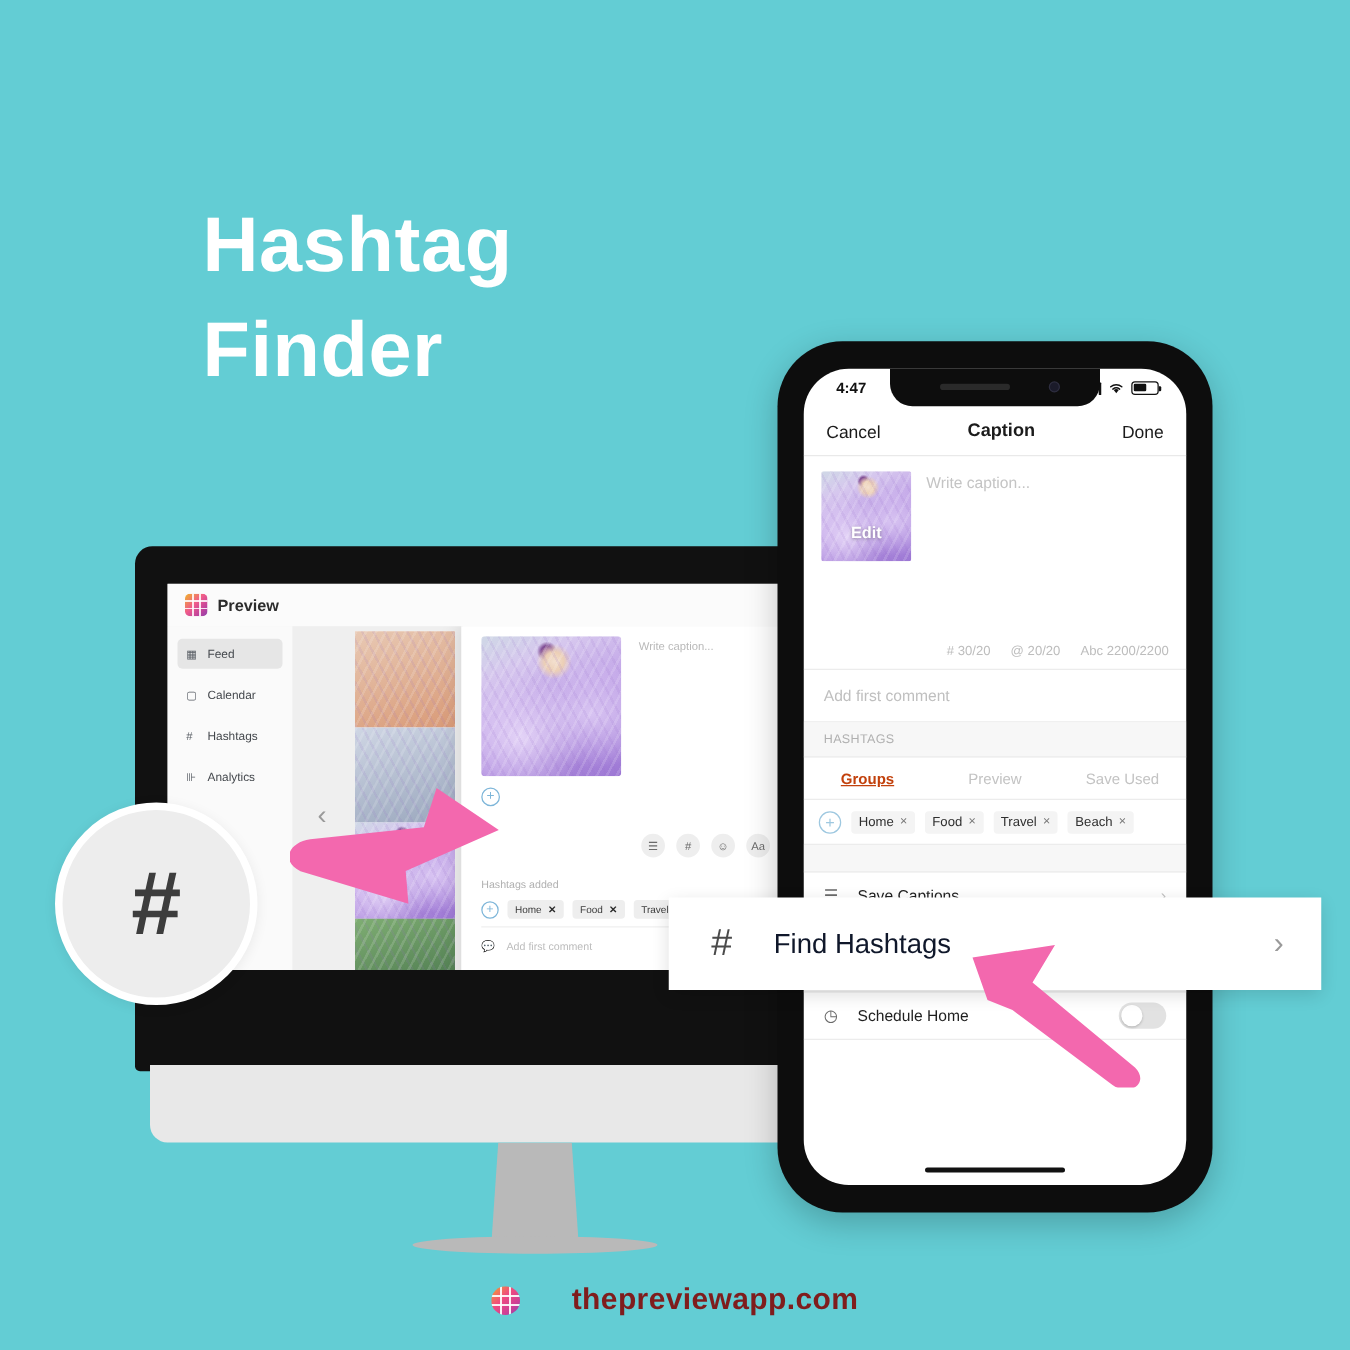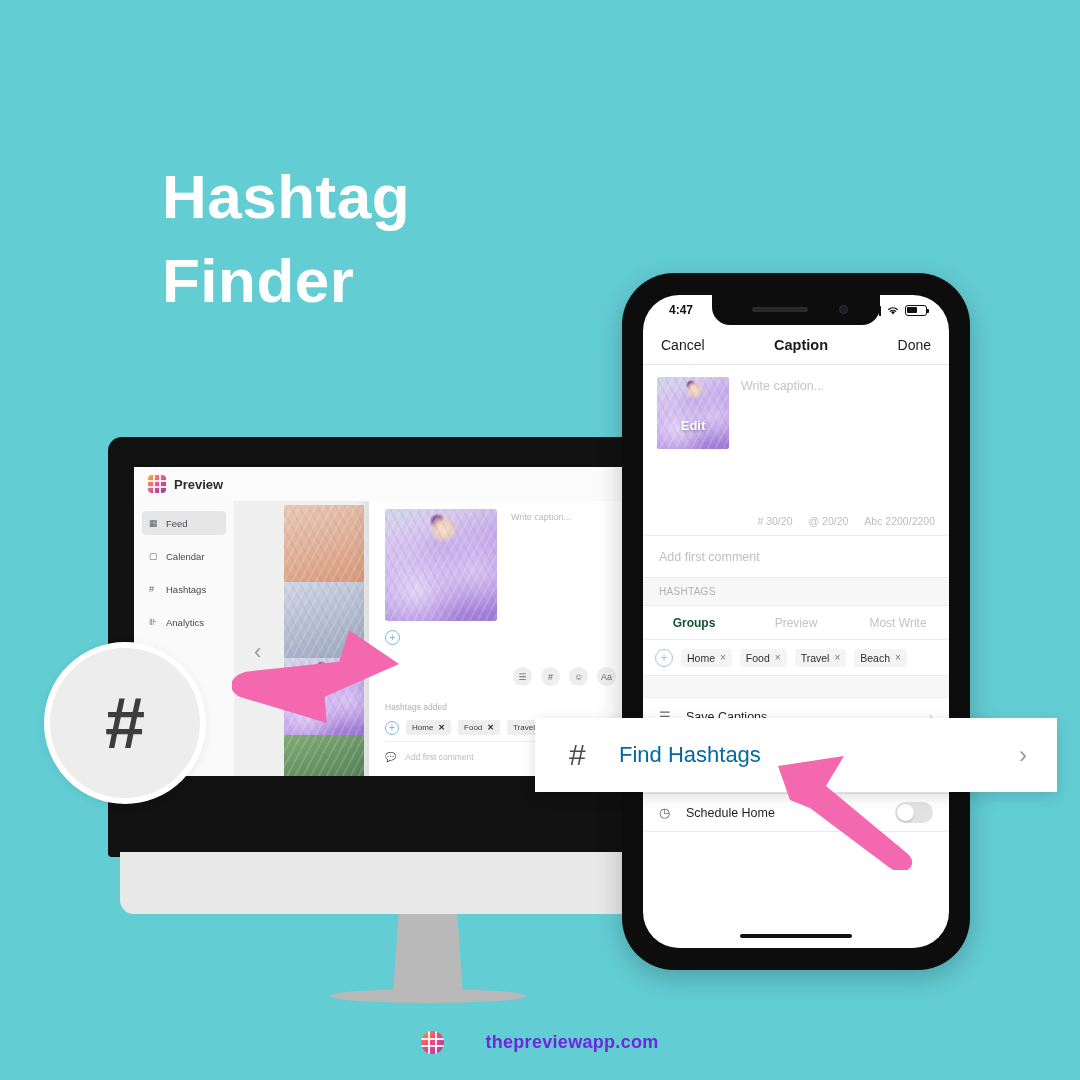--- a/index.html
+++ b/index.html
@@ -459,21 +459,21 @@
     border-bottom: 1px solid #ececec;
   }
   .ph-tab {
     flex: 1;
     display: flex;
     align-items: center;
     justify-content: center;
     font-size: 12px;
     color: #c3c3c3;
   }
-  .ph-tab.active { color: #14532d; font-weight: bold; }
+  .ph-tab.active { color: #c2410c; font-weight: bold; text-decoration: underline; }
   .ph-chips {
     height: 36px;
     display: flex;
     align-items: center;
     gap: 8px;
     padding: 0 12px;
     border-bottom: 1px solid #ececec;
   }
   .ph-chip-plus {
     width: 18px; height: 18px;
@@ -540,21 +540,21 @@
     padding: 0 30px 0 34px;
     box-shadow: 0 4px 14px rgba(0,0,0,.14);
     z-index: 40;
   }
   #callout .hash {
     font-size: 30px;
     color: #4a4a4a;
     width: 50px;
     font-weight: 400;
   }
-  #callout .label { font-size: 22px; color: #0369a1; }
+  #callout .label { font-size: 22px; color: #0f172a; }
   #callout .chev { margin-left: auto; font-size: 24px; color: #9a9a9a; }
 
   
   .arrow { position: absolute; z-index: 45; }
   #arrow-desktop { left: 232px; top: 626px; width: 175px; height: 105px; }
   #arrow-phone   { left: 770px; top: 750px; width: 160px; height: 120px; }
 
   
   #footer {
     position: absolute;
@@ -567,23 +567,23 @@
   }
   #footer .logo {
     width: 23px; height: 23px;
     border-radius: 50%;
     background:
       linear-gradient(90deg, transparent 30%, rgba(255,255,255,.9) 30%, rgba(255,255,255,.9) 37%, transparent 37%, transparent 63%, rgba(255,255,255,.9) 63%, rgba(255,255,255,.9) 70%, transparent 70%),
       linear-gradient(0deg, transparent 30%, rgba(255,255,255,.9) 30%, rgba(255,255,255,.9) 37%, transparent 37%, transparent 63%, rgba(255,255,255,.9) 63%, rgba(255,255,255,.9) 70%, transparent 70%),
       linear-gradient(135deg, #f4a62a 0%, #ef4a7f 42%, #cf3f96 72%, #8c43b0 100%);
   }
   #footer .txt {
-    font-size: 18px;
+    font-size: 24px;
     font-weight: bold;
-    color: #6d28d9;
+    color: #7f1d1d;
     letter-spacing: .3px;
     margin-left: 30px;
   }
 </style>
 </head>
 <body>
 
 <div id="headline">Hashtag
 Finder</div>
 
@@ -741,21 +741,21 @@
 
     <div class="ph-comment">
       <span>Add first comment</span>
     </div>
 
     <div class="ph-section-hd">HASHTAGS</div>
 
     <div class="ph-tabs">
       <div class="ph-tab active">Groups</div>
       <div class="ph-tab">Preview</div>
-      <div class="ph-tab">Most Write</div>
+      <div class="ph-tab">Save Used</div>
     </div>
 
     <div class="ph-chips">
       <div class="ph-chip-plus">+</div>
       <div class="ph-chip">
         <span>Home</span>
         <span class="x">×</span>
       </div>
       <div class="ph-chip">
         <span>Food</span>

